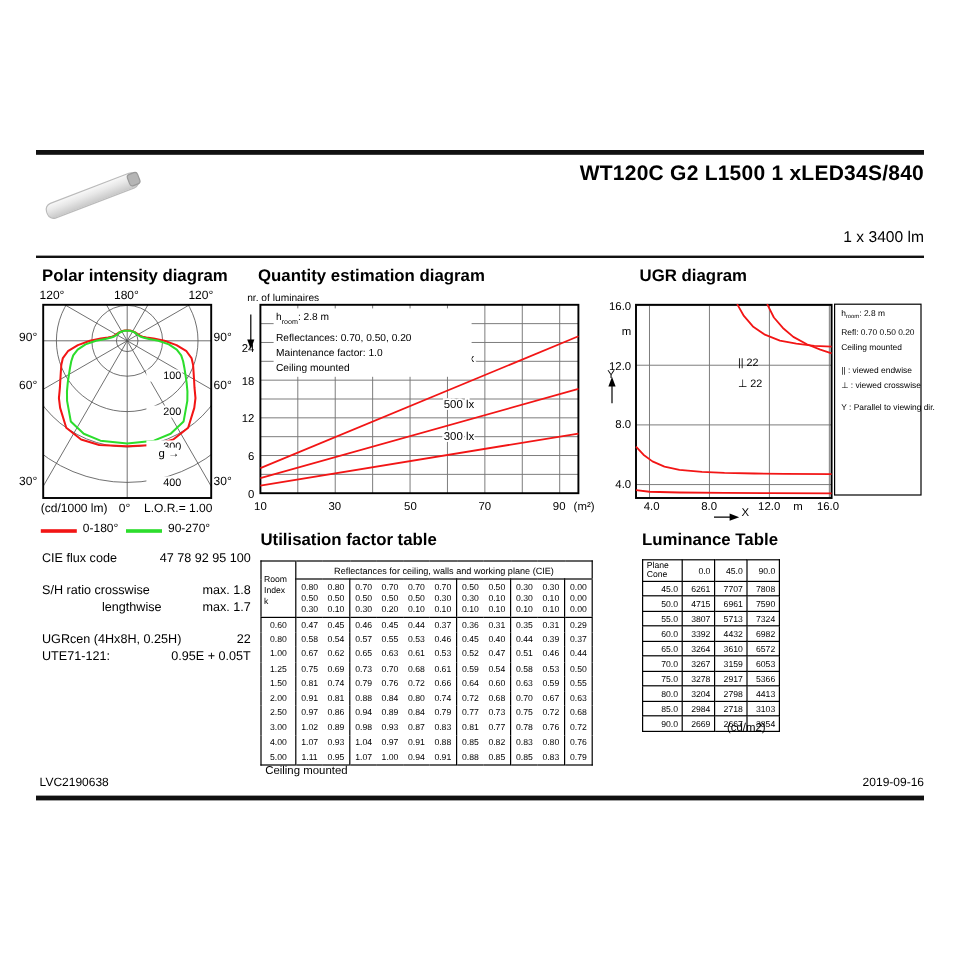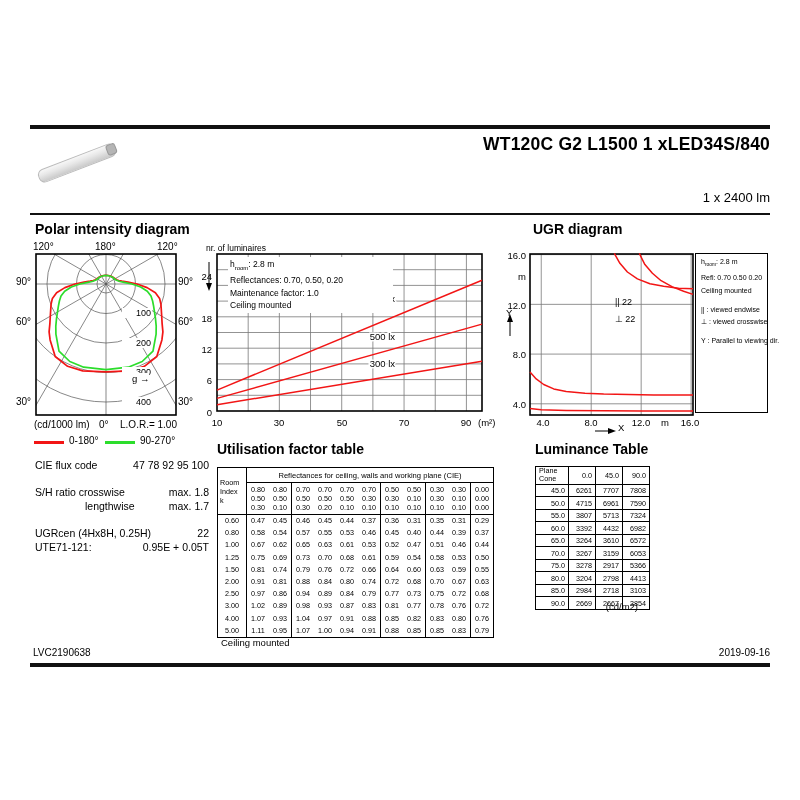--- a/index.html
+++ b/index.html
@@ -52,24 +52,25 @@
 
 <div class="page">
 
   <div class="rule" style="left:30px;top:125px;width:740px;height:3.5px;"></div>
   <div>
     <div class="tube">
       <div class="tubecap"></div>
     </div>
   </div>
   <div class="title">WT120C G2 L1500 1 xLED34S/840</div>
-  <div class="lumen">1 x 2400 lm</div>
+  <div class="lumen">1 x 3400 lm</div>
   <div class="rule" style="left:30px;top:213px;width:740px;height:1.5px;"></div>
 
   <div class="sect" style="left:35px;">Polar intensity diagram</div>
+  <div class="sect" style="left:215px;">Quantity estimation diagram</div>
   <div class="sect" style="left:533px;">UGR diagram</div>
 
   <svg id="polar-svg" style="left:30px;top:238px;" width="185" height="185">
       <defs>
         <clipPath id="pcl">
           <rect x="6" y="16" width="140" height="161"></rect>
         </clipPath>
       </defs>
       <g clip-path="url(#pcl)">
         <circle cx="76" cy="46" r="9" fill="none" stroke="#555" stroke-width="0.7"></circle>
@@ -148,21 +149,21 @@
   <div class="qann">
     <div><span>h</span><sub>room</sub><span>: 2.8 m</span></div>
     <div>Reflectances: 0.70, 0.50, 0.20</div>
     <div>Maintenance factor: 1.0</div>
     <div>Ceiling mounted</div>
   </div>
   <span class="ticky" style="left:196px;top:407px;width:16px;">0</span>
   <span class="ticky" style="left:196px;top:375px;width:16px;">6</span>
   <span class="ticky" style="left:196px;top:344px;width:16px;">12</span>
   <span class="ticky" style="left:196px;top:313px;width:16px;">18</span>
-  <span class="ticky" style="left:196px;top:271px;width:16px;">24</span>
+  <span class="ticky" style="left:196px;top:285px;width:16px;">24</span>
   <span class="tickx" style="left:207px;">10</span>
   <span class="tickx" style="left:269px;">30</span>
   <span class="tickx" style="left:332px;">50</span>
   <span class="tickx" style="left:394px;">70</span>
   <span class="tickx" style="left:456px;">90</span>
   <span class="lab9" style="left:478px;top:417px;">(m²)</span>
 
   <svg id="u-svg" style="left:500px;top:238px;" width="280" height="215">
       <line x1="41.241379310344826" y1="16" x2="41.241379310344826" y2="177" stroke="#777" stroke-width="0.8"></line>
       <line x1="91.20306513409963" y1="16" x2="91.20306513409963" y2="177" stroke="#777" stroke-width="0.8"></line>

